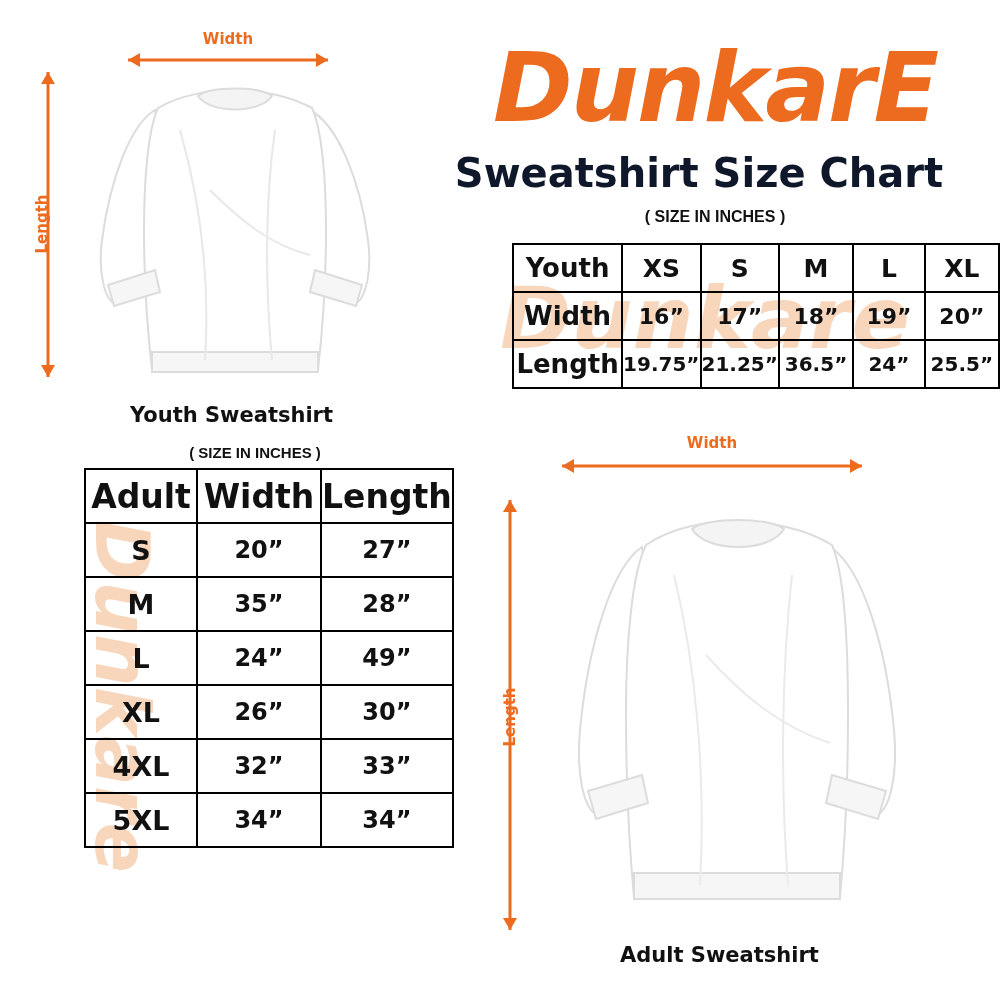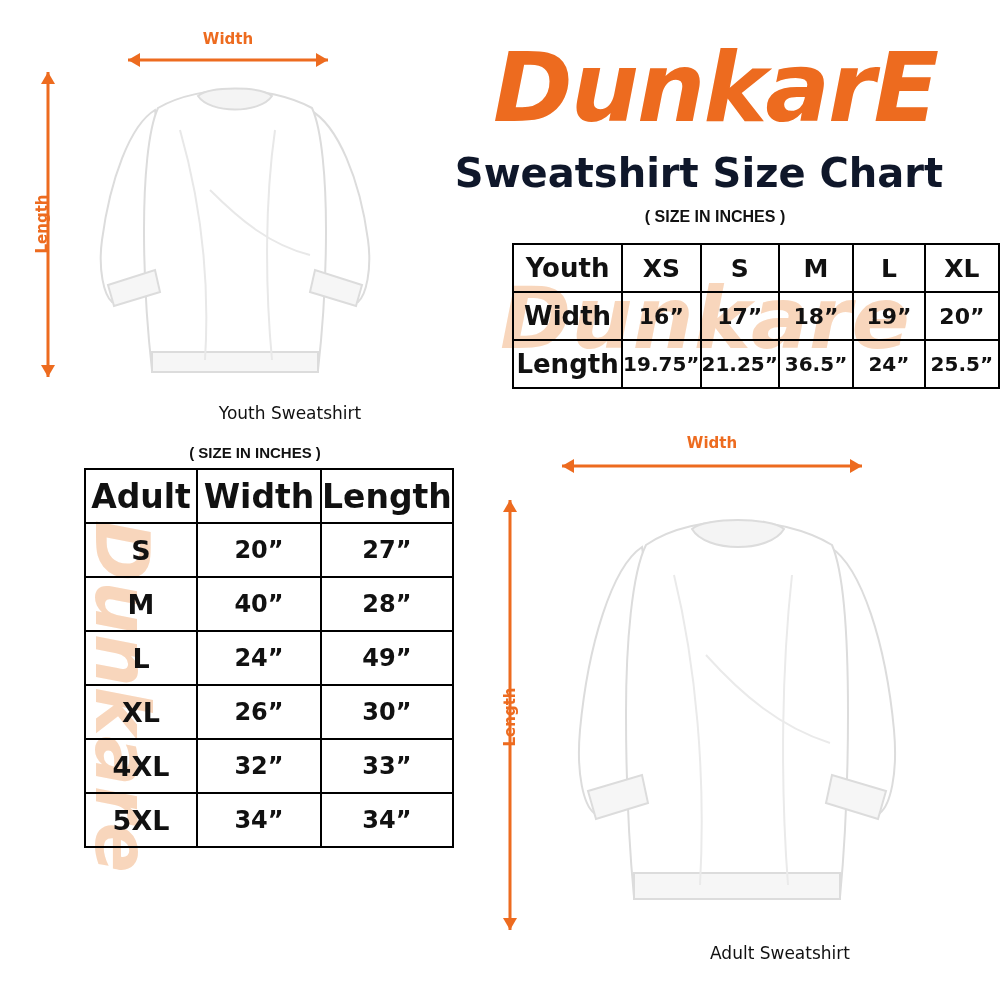--- a/index.html
+++ b/index.html
@@ -134,25 +134,24 @@
     width: 342px;
     text-align: center;
     font-size: 15px;
     font-weight: bold;
     color: #111;
   }
 
   
   .caption {
     position: absolute;
-    font-size: 17px;
-    font-weight: normal;
+    font-size: 21px;
+    font-weight: bold;
     color: #111;
     font-family: "DejaVu Sans", sans-serif;
-    text-align: center;
   }
   #youth-caption { left: 130px; top: 403px; width: 320px; }
   #adult-caption { left: 620px; top: 943px; width: 320px; }
 
   
   .m-label {
     position: absolute;
     color: #ED6B1F;
     font-size: 15px;
     font-weight: bold;
@@ -292,21 +291,21 @@
       <th class="col-b hdrtxt">Width</th>
       <th class="col-c hdrtxt">Length</th>
     </tr>
     <tr>
       <td class="col-a">S</td>
       <td class="col-b val">20”</td>
       <td class="col-c val">27”</td>
     </tr>
     <tr>
       <td class="col-a">M</td>
-      <td class="col-b val">40”</td>
+      <td class="col-b val">35”</td>
       <td class="col-c val">28”</td>
     </tr>
     <tr>
       <td class="col-a">L</td>
       <td class="col-b val">24”</td>
       <td class="col-c val">49”</td>
     </tr>
     <tr>
       <td class="col-a">XL</td>
       <td class="col-b val">26”</td>

